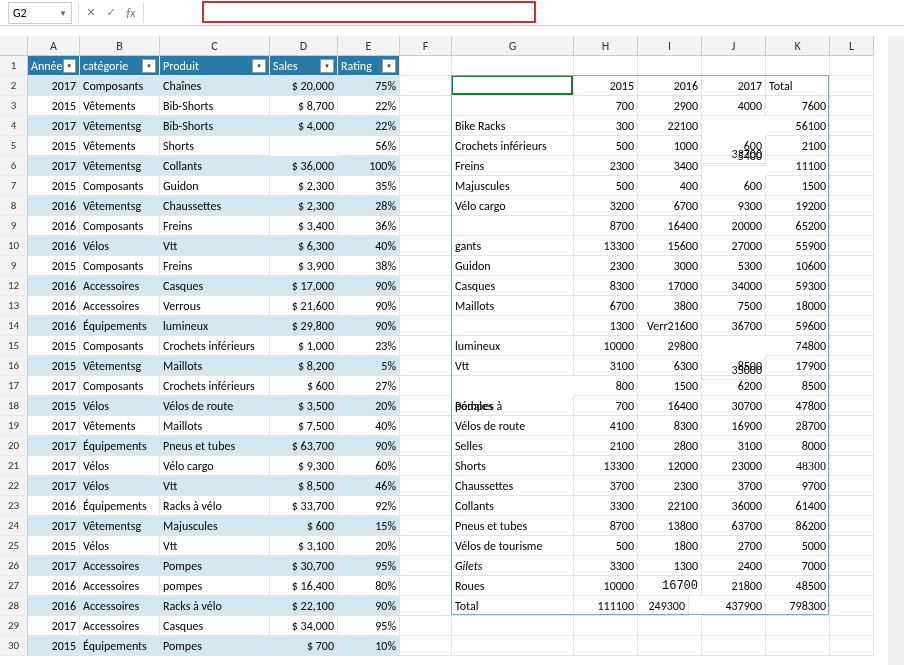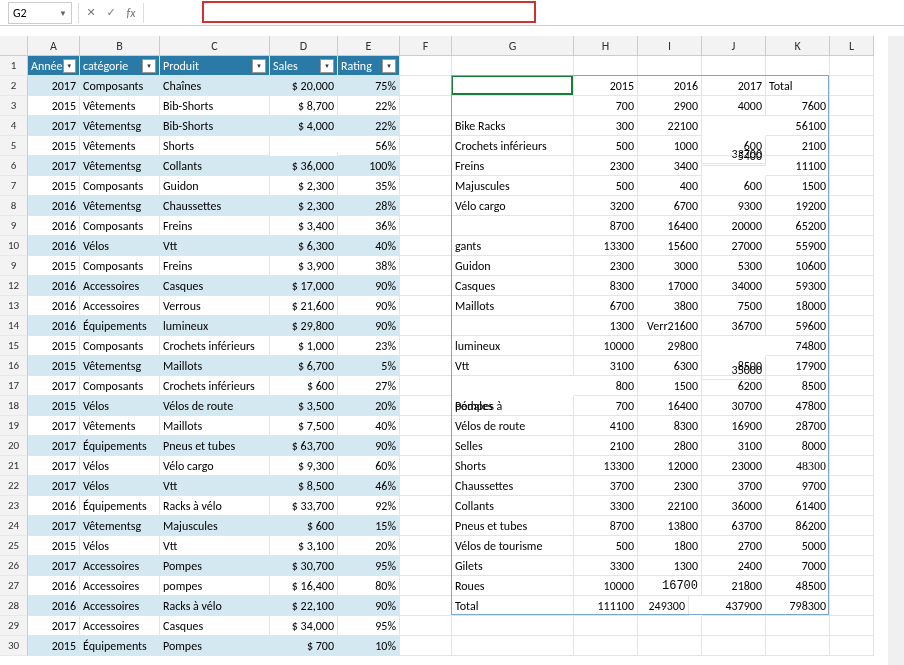--- a/index.html
+++ b/index.html
@@ -188,21 +188,21 @@
       <div class="cell band1 r" style="left: 242px; top: 260px; width: 68px;">$ 29,800</div>
       <div class="cell band1 r" style="left: 310px; top: 260px; width: 62px;">90%</div>
       <div class="cell band0 r" style="left: 0px; top: 280px; width: 52px;">2015</div>
       <div class="cell band0" style="left: 52px; top: 280px; width: 80px;">Composants</div>
       <div class="cell band0" style="left: 132px; top: 280px; width: 110px;">Crochets inférieurs</div>
       <div class="cell band0 r" style="left: 242px; top: 280px; width: 68px;">$  1,000</div>
       <div class="cell band0 r" style="left: 310px; top: 280px; width: 62px;">23%</div>
       <div class="cell band1 r" style="left: 0px; top: 300px; width: 52px;">2015</div>
       <div class="cell band1" style="left: 52px; top: 300px; width: 80px;">Vêtementsg</div>
       <div class="cell band1" style="left: 132px; top: 300px; width: 110px;">Maillots</div>
-      <div class="cell band1 r" style="left: 242px; top: 300px; width: 68px;">$  6,700</div>
+      <div class="cell band1 r" style="left: 242px; top: 300px; width: 68px;">$  8,200</div>
       <div class="cell band1 r" style="left: 310px; top: 300px; width: 62px;">5%</div>
       <div class="cell band0 r" style="left: 0px; top: 320px; width: 52px;">2017</div>
       <div class="cell band0" style="left: 52px; top: 320px; width: 80px;">Composants</div>
       <div class="cell band0" style="left: 132px; top: 320px; width: 110px;">Crochets inférieurs</div>
       <div class="cell band0 r" style="left: 242px; top: 320px; width: 68px;">$    600</div>
       <div class="cell band0 r" style="left: 310px; top: 320px; width: 62px;">27%</div>
       <div class="cell band1 r" style="left: 0px; top: 340px; width: 52px;">2015</div>
       <div class="cell band1" style="left: 52px; top: 340px; width: 80px;">Vélos</div>
       <div class="cell band1" style="left: 132px; top: 340px; width: 110px;">Vélos de route</div>
       <div class="cell band1 r" style="left: 242px; top: 340px; width: 68px;">$  3,500</div>
@@ -410,21 +410,21 @@
       <div class="cell " style="left: 424px; top: 460px; width: 122px;">Pneus et tubes</div>
       <div class="cell r" style="left: 546px; top: 460px; width: 64px;">8700</div>
       <div class="cell r" style="left: 610px; top: 460px; width: 64px;">13800</div>
       <div class="cell r" style="left: 674px; top: 460px; width: 64px;">63700</div>
       <div class="cell r" style="left: 738px; top: 460px; width: 64px;">86200</div>
       <div class="cell " style="left: 424px; top: 480px; width: 122px;">Vélos de tourisme</div>
       <div class="cell r" style="left: 546px; top: 480px; width: 64px;">500</div>
       <div class="cell r" style="left: 610px; top: 480px; width: 64px;">1800</div>
       <div class="cell r" style="left: 674px; top: 480px; width: 64px;">2700</div>
       <div class="cell r" style="left: 738px; top: 480px; width: 64px;">5000</div>
-      <div class="cell " style="left: 424px; top: 500px; width: 122px;">Gilets</div>
+      <div class="cell " style="left: 424px; top: 500px; width: 122px; font-style: italic;">Gilets</div>
       <div class="cell r" style="left: 546px; top: 500px; width: 64px;">3300</div>
       <div class="cell r" style="left: 610px; top: 500px; width: 64px;">1300</div>
       <div class="cell r" style="left: 674px; top: 500px; width: 64px;">2400</div>
       <div class="cell r" style="left: 738px; top: 500px; width: 64px;">7000</div>
       <div class="cell " style="left: 424px; top: 520px; width: 122px;">Roues</div>
       <div class="cell r" style="left: 546px; top: 520px; width: 64px;">10000</div>
       <div class="cell r" style="left: 610px; top: 520px; width: 64px; font-family: Liberation Mono, monospace;">16700</div>
       <div class="cell r" style="left: 674px; top: 520px; width: 64px;">21800</div>
       <div class="cell r" style="left: 738px; top: 520px; width: 64px;">48500</div>
       <div class="cell " style="left: 424px; top: 540px; width: 122px;">Total</div>

